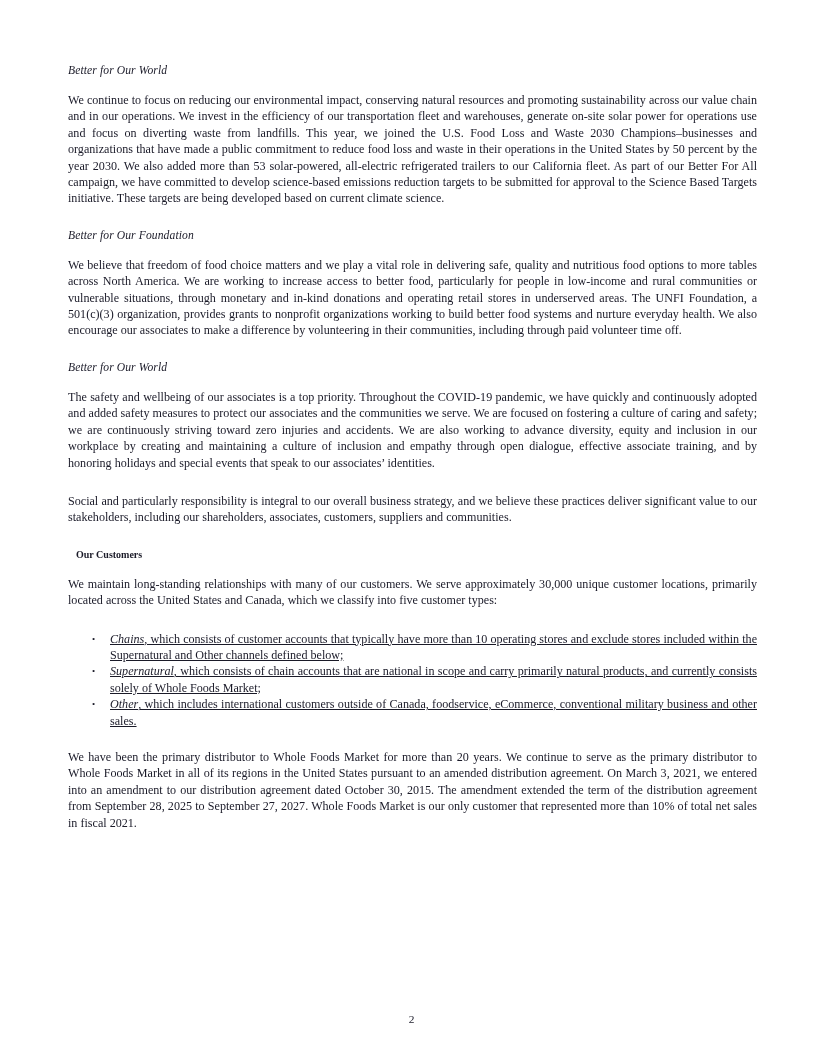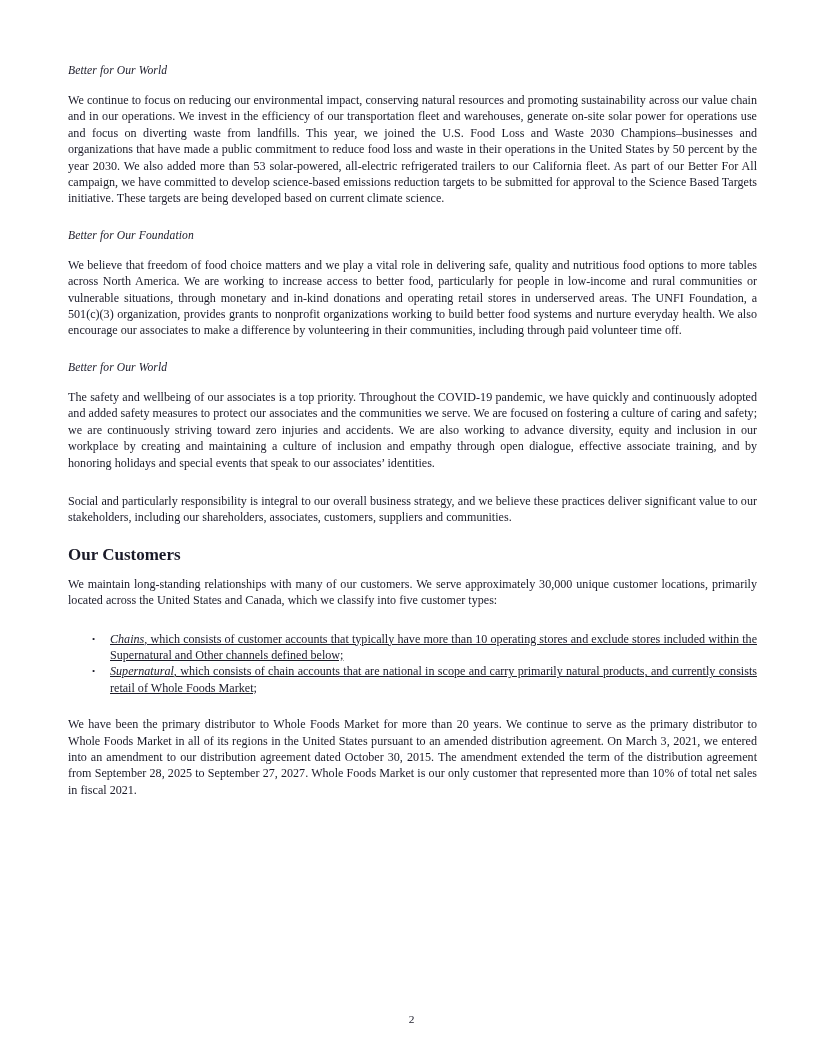--- a/index.html
+++ b/index.html
@@ -32,23 +32,23 @@
   }
   .sec-head {
     font-style: italic;
     font-size: 11.6px;
     line-height: 14px;
     margin: 0 0 14px 0;
     letter-spacing: 0.1px;
   }
   .sec-head-bold {
     font-weight: bold;
-    font-size: 17px;
+    font-size: 10px;
     line-height: 15px;
-    margin: 0 0 14px 0;
+    margin: 0 0 14px 8px;
   }
   p.body {
     margin: 0 0 22px 0;
     font-size: 12.1px;
     line-height: 16.4px;
     text-align: justify;
     text-justify: inter-word;
     hyphens: none;
   }
   p.tight {
@@ -116,21 +116,24 @@
 
     <div>
       <div class="sec-head-bold">Our Customers</div>
       <p class="body">We maintain long-standing relationships with many of our customers. We serve approximately 30,000 unique customer locations, primarily located across the United States and Canada, which we classify into five customer types:</p>
 
       <ul class="bullets">
         <li>
           <span class="term">Chains</span><span>, which consists of customer accounts that typically have more than 10 operating stores and exclude stores included within the Supernatural and Other channels defined below;</span>
         </li>
         <li>
-          <span class="term">Supernatural</span><span>, which consists of chain accounts that are national in scope and carry primarily natural products, and currently consists retail of Whole Foods Market;</span>
+          <span class="term">Supernatural</span><span>, which consists of chain accounts that are national in scope and carry primarily natural products, and currently consists solely of Whole Foods Market;</span>
+        </li>
+        <li>
+          <span class="term">Other</span><span>, which includes international customers outside of Canada, foodservice, eCommerce, conventional military business and other sales.</span>
         </li>
       </ul>
 
       <p class="body">We have been the primary distributor to Whole Foods Market for more than 20 years. We continue to serve as the primary distributor to Whole Foods Market in all of its regions in the United States pursuant to an amended distribution agreement. On March 3, 2021, we entered into an amendment to our distribution agreement dated October 30, 2015. The amendment extended the term of the distribution agreement from September 28, 2025 to September 27, 2027. Whole Foods Market is our only customer that represented more than 10% of total net sales in fiscal 2021.</p>
     </div>
 
   </div>
 
   <div class="footer">2</div>
 </div>

